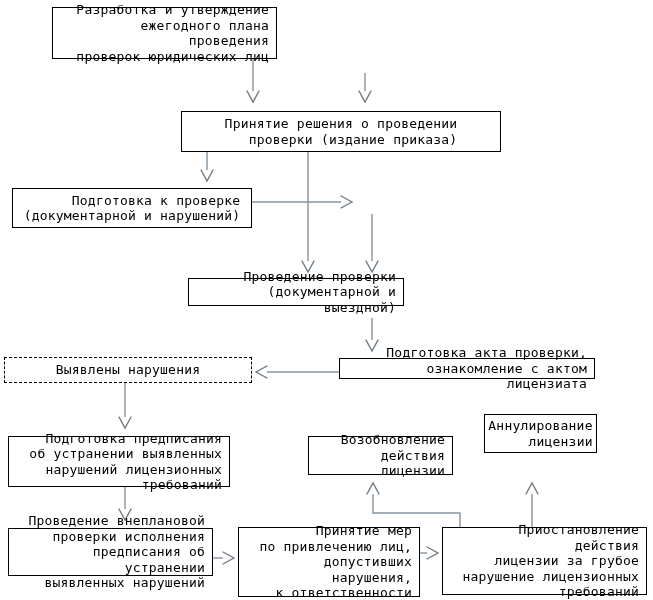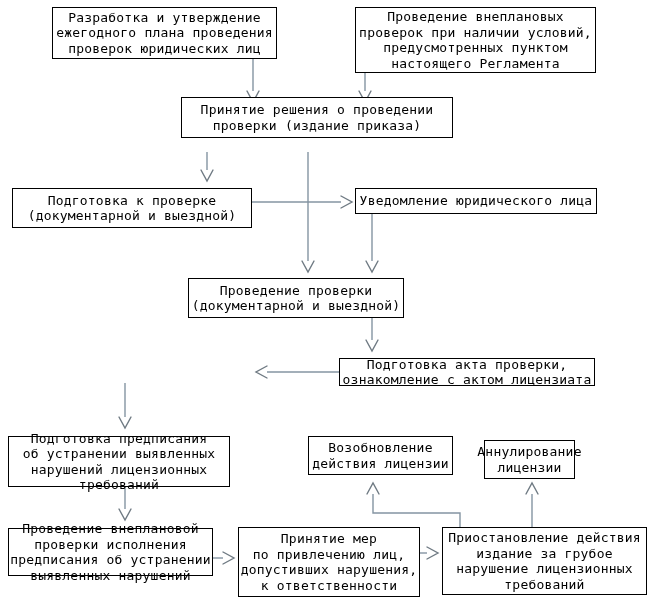--- a/index.html
+++ b/index.html
@@ -12,23 +12,23 @@
     position:relative; width:653px; height:600px; background:var(--background);
     font-family:"DejaVu Sans Mono","Liberation Mono",monospace; overflow:hidden;
   }
   .edges{position:absolute; left:0; top:0; width:653px; height:600px;}
   .edges line,.edges polyline{stroke:var(--connector); stroke-width:1.4; fill:none;}
   .edges path.head{stroke:var(--arrowhead); stroke-width:1.4; fill:none; stroke-linecap:round;}
   .node{
     position:absolute; box-sizing:border-box;
     border:1.5px solid var(--box-border); background:var(--background);
     display:flex; align-items:center; justify-content:center;
-    text-align:center; white-space:pre-line;
+    text-align:right; white-space:pre-line;
     font-size:13px; line-height:15.5px; letter-spacing:0.2px;
-    color:var(--text); padding:0 0;
+    color:var(--text); padding:0 7px;
   }
   .node.dashed{border-style:dashed;}
 </style>
 </head>
 <body>
 
 <div class="canvas">
 
   <svg class="edges" viewBox="0 0 653 600" aria-hidden="true">
     <g>
@@ -86,58 +86,54 @@
     <g>
       <line x1="532" y1="527" x2="532" y2="494"></line>
         <path class="head" d="M526 494 L532 483 L538 494"></path>
     </g>
   </svg>
 
   <div class="node" style="left:52px;top:7px;width:225px;height:52px">Разработка и утверждение
 ежегодного плана проведения
 проверок юридических лиц</div>
 
-  <div class="node" style="left:355px;top:7px;width:241px;height:66px">Проведение внеплановых
-проверок при наличии условий,
-предусмотренных пунктом
-настоящего Регламента</div>
 
-  <div class="node" style="left:181px;top:97px;width:272px;height:41px">Принятие решения о проведении
+  <div class="node" style="left:181px;top:111px;width:320px;height:41px">Принятие решения о проведении
 проверки (издание приказа)</div>
 
   <div class="node" style="left:12px;top:188px;width:240px;height:40px">Подготовка к проверке
+(документарной и нарушений)</div>
+
+
+  <div class="node" style="left:188px;top:278px;width:216px;height:28px">Проведение проверки
 (документарной и выездной)</div>
 
-  <div class="node" style="left:355px;top:188px;width:242px;height:26px">Уведомление юридического лица</div>
-
-  <div class="node" style="left:188px;top:278px;width:216px;height:40px">Проведение проверки
-(документарной и выездной)</div>
-
-  <div class="node" style="left:339px;top:358px;width:256px;height:28px">Подготовка акта проверки,
+  <div class="node" style="left:339px;top:358px;width:256px;height:21px">Подготовка акта проверки,
 ознакомление с актом лицензиата</div>
 
+  <div class="node dashed" style="left:4px;top:357px;width:248px;height:26px">Выявлены нарушения</div>
 
   <div class="node" style="left:8px;top:436px;width:222px;height:51px">Подготовка предписания
 об устранении выявленных
 нарушений лицензионных требований</div>
 
   <div class="node" style="left:308px;top:436px;width:145px;height:39px">Возобновление
 действия лицензии</div>
 
-  <div class="node" style="left:484px;top:440px;width:91px;height:39px">Аннулирование
+  <div class="node" style="left:484px;top:414px;width:113px;height:39px">Аннулирование
 лицензии</div>
 
   <div class="node" style="left:8px;top:528px;width:205px;height:48px">Проведение внеплановой
 проверки исполнения
 предписания об устранении
 выявленных нарушений</div>
 
   <div class="node" style="left:238px;top:527px;width:182px;height:70px">Принятие мер
 по привлечению лиц,
 допустивших нарушения,
 к ответственности</div>
 
   <div class="node" style="left:442px;top:527px;width:205px;height:68px">Приостановление действия
-издание за грубое
+лицензии за грубое
 нарушение лицензионных
 требований</div>
 
 </div>
 
 </body></html>

